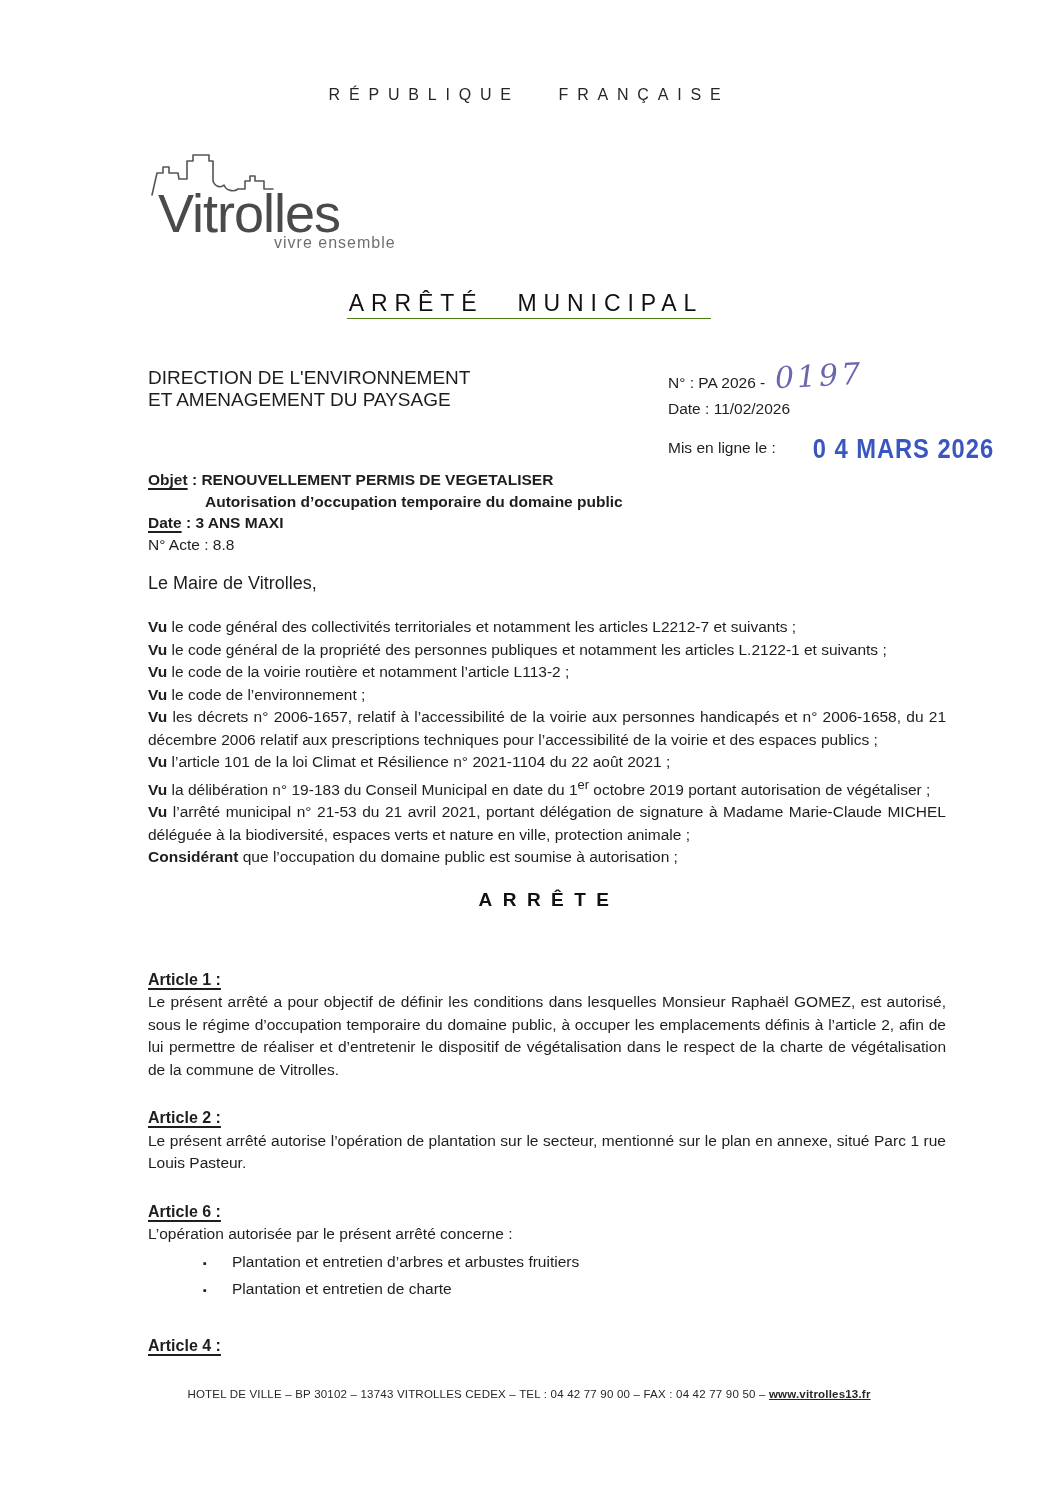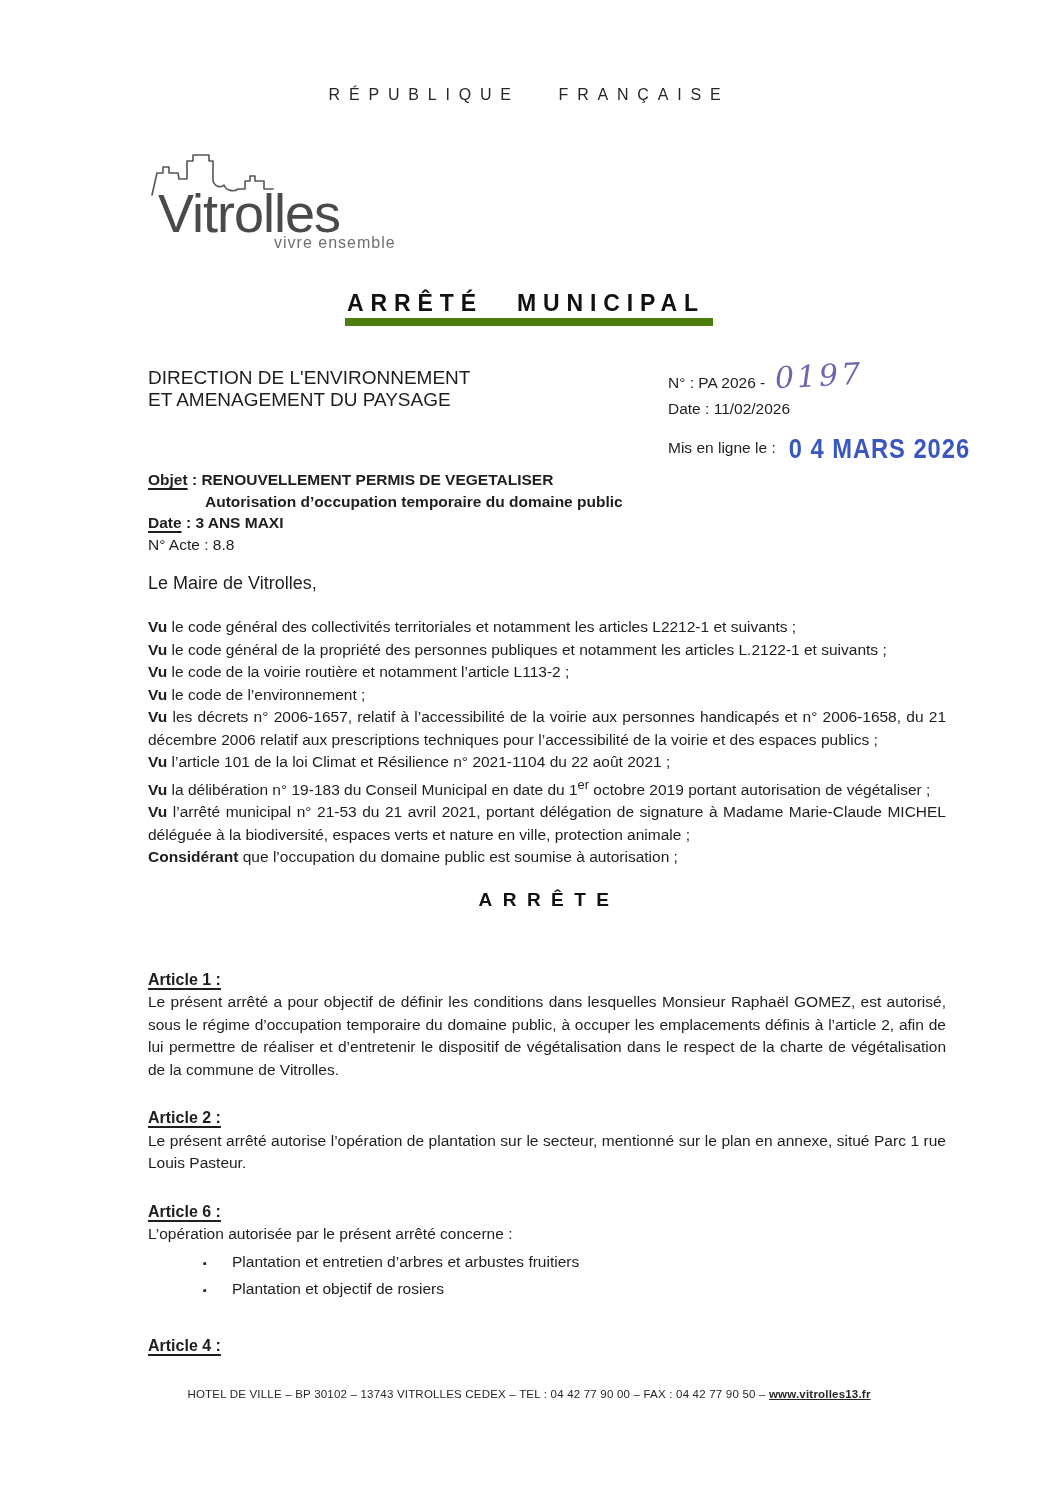--- a/index.html
+++ b/index.html
@@ -18,44 +18,44 @@
     font-size:16px;
     letter-spacing:0.55em;
     word-spacing:1.6em;
     color:#262626;
   }
   .logo-block{margin:44px 0 0 146px;width:270px;}
   .logo-block svg{display:block;}
   
   .doc-title{text-align:center;margin-top:38px;}
   .doc-title span{
-    font-size:23px;font-weight:bold;
+    font-size:23px;font-weight:normal;
     letter-spacing:0.30em;word-spacing:0.9em;
-    border-bottom:8px solid #4d7c0f;
+    border-bottom:1px solid #4d7c0f;
     padding:0 8px 2px 2px;
     color:#111;
   }
   
   .meta-row{display:flex;justify-content:space-between;align-items:flex-start;
     margin-top:50px;padding:0 50px 0 148px;}
   .direction{font-size:19px;line-height:22px;color:#1d1d1d;}
   .meta-right{font-size:15.5px;line-height:22px;min-width:340px;}
   .numero-line{display:flex;align-items:baseline;text-align:right;}
   .handwritten{
     font-family:"DejaVu Serif", serif;
     font-style:italic;
     font-size:30px;line-height:22px;
     letter-spacing:3px;
     color:#6a66b0;
     margin-left:10px;
     display:inline-block;
     transform:rotate(-3deg) translateY(-2px);
   }
   .date-line{margin-top:4px;}
-  .mis-row{margin-top:17px;display:flex;align-items:center;gap:8px;}
+  .mis-row{margin-top:17px;display:flex;align-items:center;gap:32px;}
   .stamp{
     color:#3a57c0;
     font-weight:bold;
     font-size:25px;
     letter-spacing:1px;
     display:inline-block;
     transform:scale(0.95,1.12);
     white-space:nowrap;
   }
   
@@ -148,21 +148,21 @@
     <div class="subject-line2">Autorisation d’occupation temporaire du domaine public</div>
     <div>
       <span class="label-u">Date</span><span class="b"> : 3 ANS MAXI</span>
     </div>
     <div>N° Acte : 8.8</div>
   </div>
 
   <div class="salutation">Le Maire de Vitrolles,</div>
 
   <div class="recitals">
-    <p><span class="lead">Vu</span><span> le code général des collectivités territoriales et notamment les articles L2212-1 et suivants ;</span></p>
+    <p><span class="lead">Vu</span><span> le code général des collectivités territoriales et notamment les articles L2212-7 et suivants ;</span></p>
     <p><span class="lead">Vu</span><span> le code général de la propriété des personnes publiques et notamment les articles L.2122-1 et suivants ;</span></p>
     <p><span class="lead">Vu</span><span> le code de la voirie routière et notamment l’article L113-2 ;</span></p>
     <p><span class="lead">Vu</span><span> le code de l’environnement ;</span></p>
     <p><span class="lead">Vu</span><span> les décrets n° 2006-1657, relatif à l’accessibilité de la voirie aux personnes handicapés et n° 2006-1658, du 21 décembre 2006 relatif aux prescriptions techniques pour l’accessibilité de la voirie et des espaces publics ;</span></p>
     <p><span class="lead">Vu</span><span> l’article 101 de la loi Climat et Résilience n° 2021-1104 du 22 août 2021 ;</span></p>
     <p><span class="lead">Vu</span><span> la délibération n° 19-183 du Conseil Municipal en date du 1</span><sup>er</sup><span> octobre 2019 portant autorisation de végétaliser ;</span></p>
     <p><span class="lead">Vu</span><span> l’arrêté municipal n° 21-53 du 21 avril 2021, portant délégation de signature à Madame Marie-Claude MICHEL déléguée à la biodiversité, espaces verts et nature en ville, protection animale ;</span></p>
     <p><span class="lead">Considérant</span><span> que l’occupation du domaine public est soumise à autorisation ;</span></p>
   </div>
 
@@ -172,21 +172,21 @@
     <p class="art-heading">Article 1 :</p>
     <p class="art-body">Le présent arrêté a pour objectif de définir les conditions dans lesquelles Monsieur Raphaël GOMEZ, est autorisé, sous le régime d’occupation temporaire du domaine public, à occuper les emplacements définis à l’article 2, afin de lui permettre de réaliser et d’entretenir le dispositif de végétalisation dans le respect de la charte de végétalisation de la commune de Vitrolles.</p>
 
     <p class="art-heading">Article 2 :</p>
     <p class="art-body">Le présent arrêté autorise l’opération de plantation sur le secteur, mentionné sur le plan en annexe, situé Parc 1 rue Louis Pasteur.</p>
 
     <p class="art-heading">Article 6 :</p>
     <p class="art-body" style="margin-bottom:0;">L’opération autorisée par le présent arrêté concerne :</p>
     <ul class="a3-list">
       <li>Plantation et entretien d’arbres et arbustes fruitiers</li>
-      <li>Plantation et objectif de rosiers</li>
+      <li>Plantation et entretien de charte</li>
     </ul>
 
     <p class="art-heading article4">Article 4 :</p>
   </div>
 
   <div class="footer">
     <span>HOTEL DE VILLE  – BP 30102 – 13743 VITROLLES CEDEX – TEL : 04 42 77 90 00 – FAX : 04 42 77 90 50 – </span><a>www.vitrolles13.fr</a>
   </div>
 
 </div>

